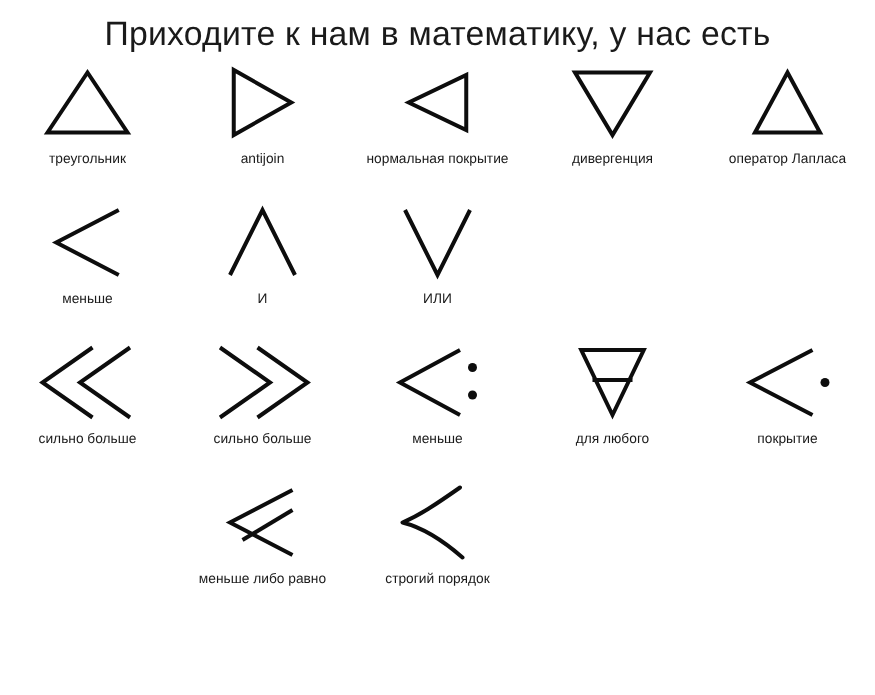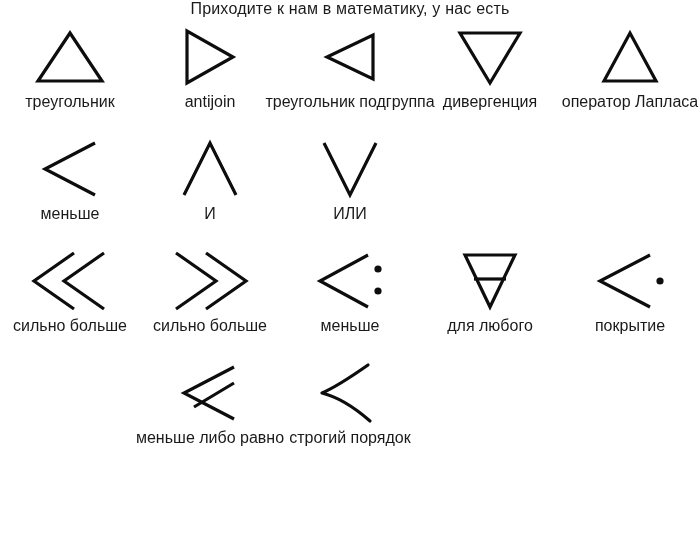--- a/index.html
+++ b/index.html
@@ -15,24 +15,24 @@
     overflow: hidden;
   }
   #page {
     position: relative;
     width: 700px;
     height: 556px;
     background: #ffffff;
   }
   #title {
     text-align: center;
-    font-size: 16px;
+    font-size: 27px;
     font-weight: 400;
     color: #1a1a1a;
-    padding-top: 0;
+    padding-top: 12px;
     letter-spacing: 0.2px;
     white-space: nowrap;
   }
   .grid {
     position: relative;
     width: 700px;
   }
   .row {
     display: flex;
     width: 700px;
@@ -48,21 +48,21 @@
   .cell.empty {
     visibility: hidden;
   }
   .glyph {
     height: 78px;
     display: flex;
     align-items: center;
     justify-content: center;
   }
   .caption {
-    font-size: 16px;
+    font-size: 11px;
     color: #1a1a1a;
     text-align: center;
     line-height: 12px;
     white-space: nowrap;
   }
   svg {
     display: block;
     overflow: visible;
   }
   .stroke {
@@ -111,21 +111,21 @@
         </div>
         <div class="caption">antijoin</div>
       </div>
 
       <div class="cell">
         <div class="glyph">
           <svg width="62" height="60" viewBox="0 0 62 60">
             <path class="stroke" d="M 54 8 L 54 52 L 8 30 Z"></path>
           </svg>
         </div>
-        <div class="caption">треугольник подгруппа</div>
+        <div class="caption">нормальная покрытие</div>
       </div>
 
       <div class="cell">
         <div class="glyph">
           <svg width="72" height="60" viewBox="0 0 72 60">
             <path class="stroke" d="M 6 6 L 66 6 L 36 56 Z"></path>
           </svg>
         </div>
         <div class="caption">дивергенция</div>
       </div>

